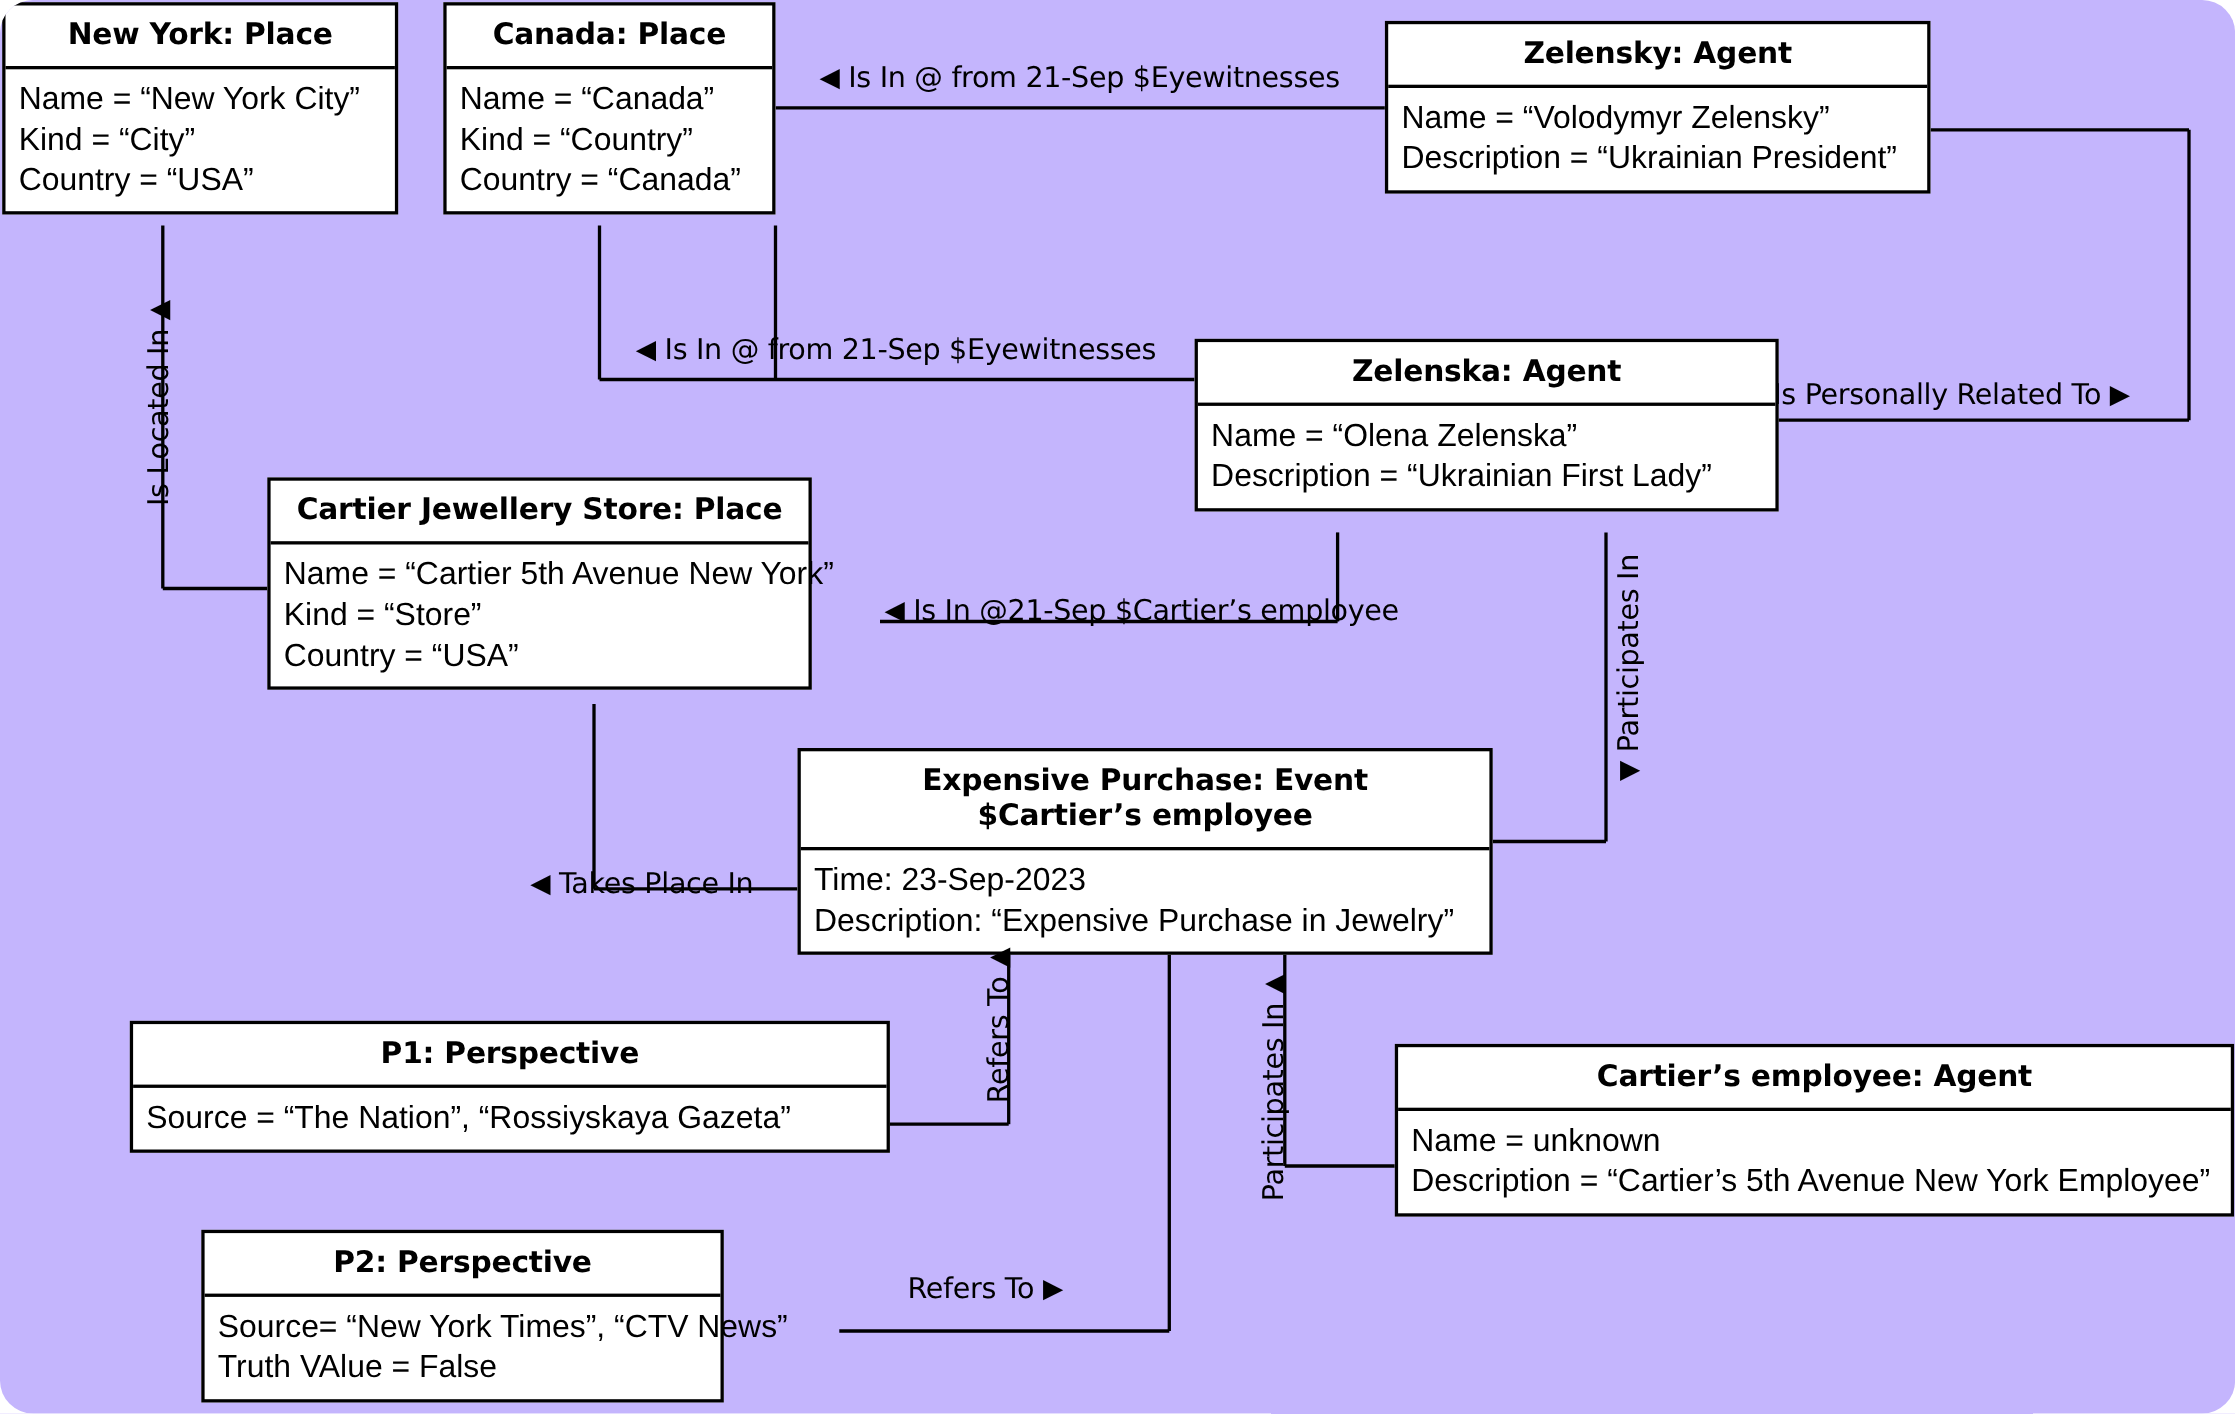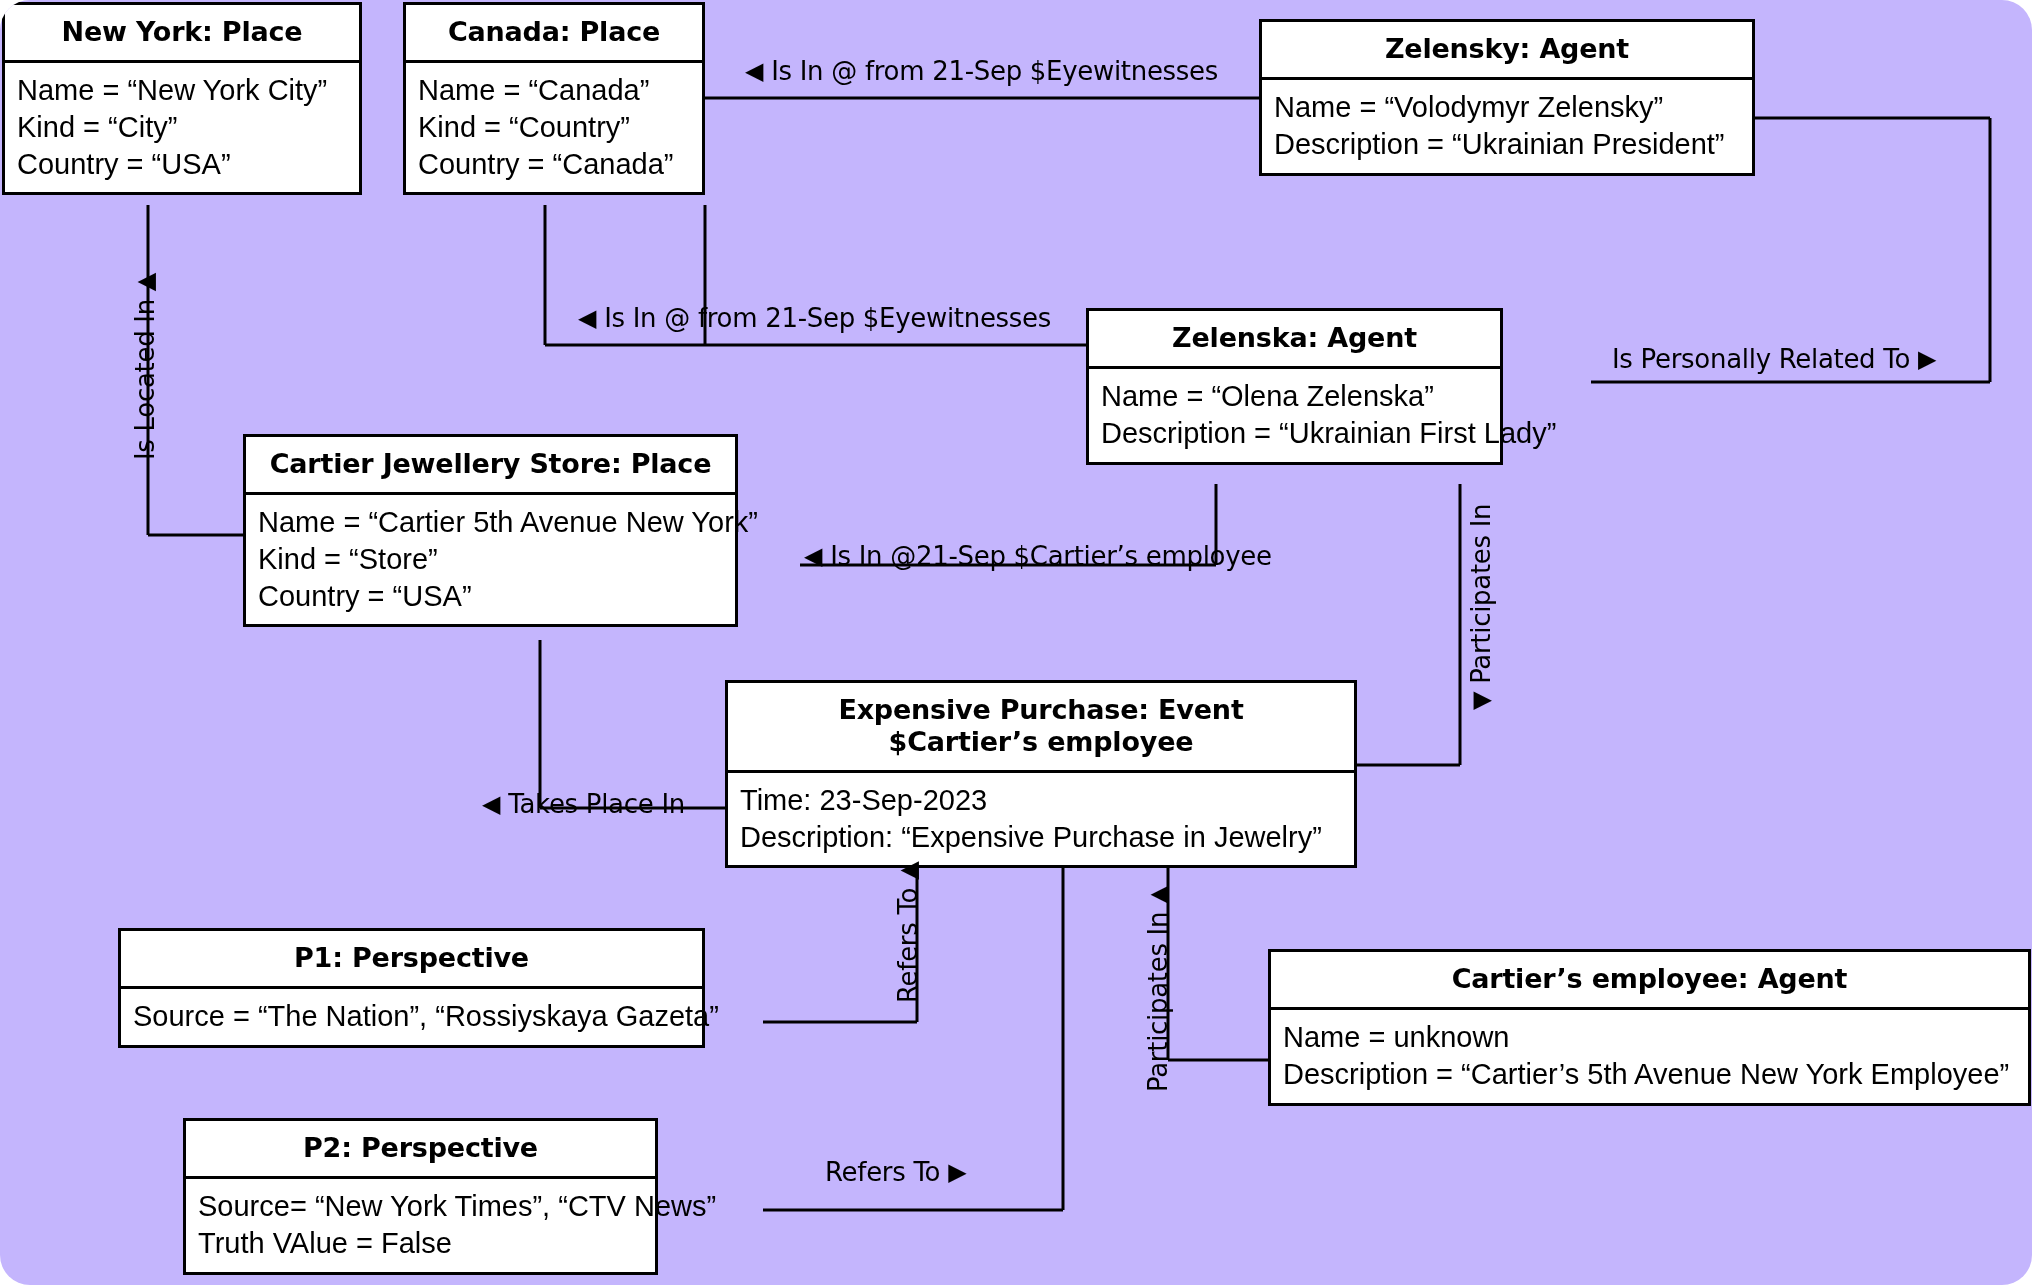--- a/index.html
+++ b/index.html
@@ -103,21 +103,21 @@
 
   <div class="node" style="left:1259px;top:19px;width:496px;">
     <div class="hdr">Zelensky: Agent</div>
     <div class="sep"></div>
     <div class="body">
       <div>Name = “Volodymyr Zelensky”</div>
       <div>Description = “Ukrainian President”</div>
     </div>
   </div>
 
-  <div class="node" style="left:1086px;top:308px;width:417px;">
+  <div class="node" style="left:1086px;top:308px;width:531px;">
     <div class="hdr">Zelenska: Agent</div>
     <div class="sep"></div>
     <div class="body">
       <div>Name = “Olena Zelenska”</div>
       <div>Description = “Ukrainian First Lady”</div>
     </div>
   </div>
 
   <div class="node" style="left:243px;top:434px;width:495px;">
     <div class="hdr">Cartier Jewellery Store: Place</div>
@@ -134,21 +134,21 @@
       <span>Expensive Purchase: Event</span><br>
       <span>$Cartier’s employee</span>
     </div>
     <div class="sep"></div>
     <div class="body">
       <div>Time: 23-Sep-2023</div>
       <div>Description: “Expensive Purchase in Jewelry”</div>
     </div>
   </div>
 
-  <div class="node" style="left:118px;top:928px;width:587px;">
+  <div class="node" style="left:118px;top:928px;width:691px;">
     <div class="hdr">P1: Perspective</div>
     <div class="sep"></div>
     <div class="body">
       <div>Source = “The Nation”, “Rossiyskaya Gazeta”</div>
     </div>
   </div>
 
   <div class="node" style="left:183px;top:1118px;width:475px;">
     <div class="hdr">P2:  Perspective</div>
     <div class="sep"></div>

